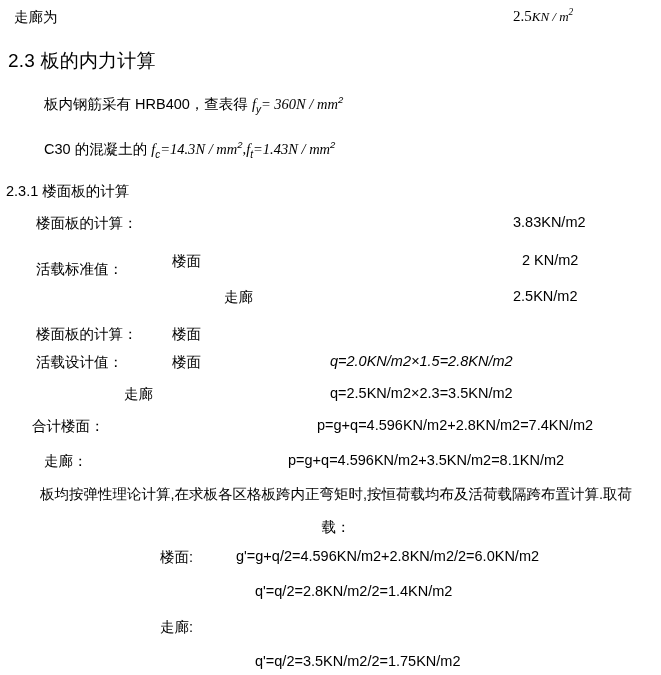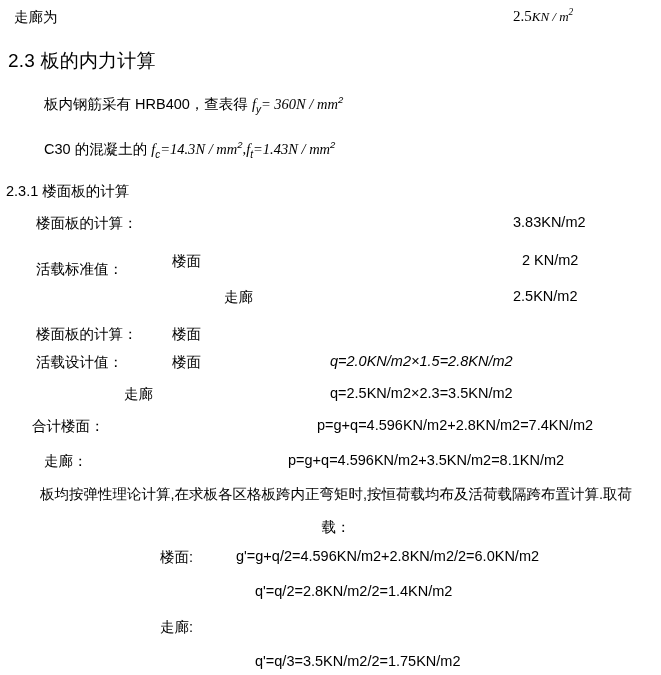--- a/index.html
+++ b/index.html
@@ -163,15 +163,15 @@
 
   <div class="para">板均按弹性理论计算,在求板各区格板跨内正弯矩时,按恒荷载均布及活荷载隔跨布置计算.取荷载：</div>
 
   <div class="item" style="left:160px; top:548px;">楼面:</div>
   <div class="valcol" style="left:220px; top:548px;margin-left:16px;">g'=g+q/2=4.596KN/m2+2.8KN/m2/2=6.0KN/m2</div>
 
   <div class="valcol" style="left:255px; top:583px;">q'=q/2=2.8KN/m2/2=1.4KN/m2</div>
 
   <div class="item" style="left:160px; top:618px;">走廊:</div>
 
-  <div class="valcol" style="left:255px; top:653px;">q'=q/3=3.5KN/m2/2=1.75KN/m2</div>
+  <div class="valcol" style="left:255px; top:653px;">q'=q/2=3.5KN/m2/2=1.75KN/m2</div>
 
 </div>
 
 </body></html>

